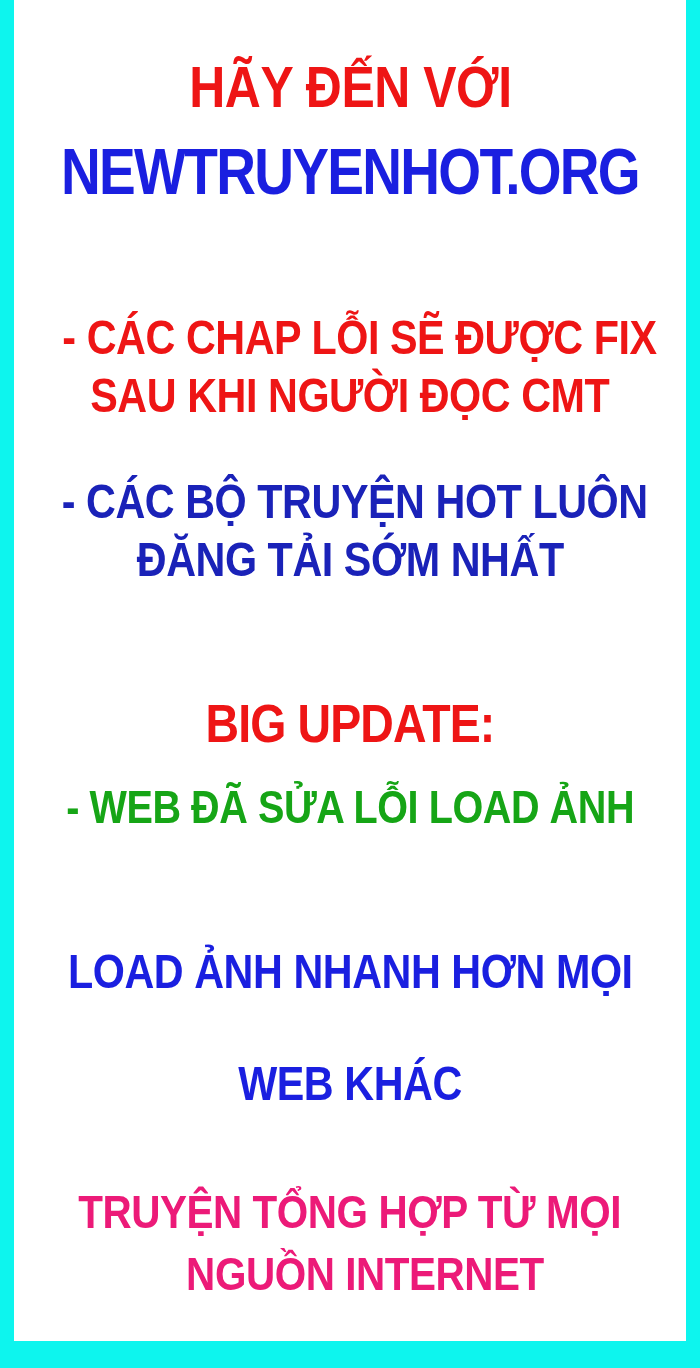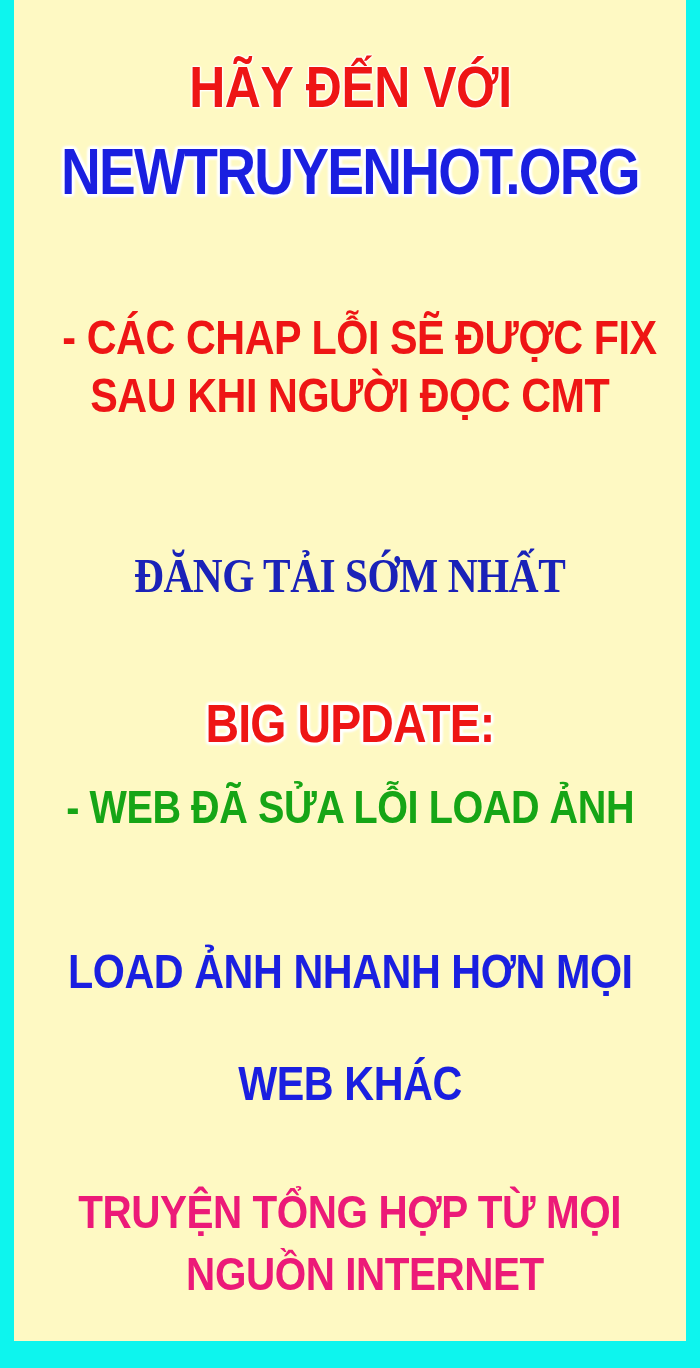--- a/index.html
+++ b/index.html
@@ -81,21 +81,21 @@
   }
 
   
   #l-title      { top: 58px;   font-size: 58px; }
   #l-domain     { top: 140px;  font-size: 64px; letter-spacing: -2px; }
 
   #l-fix-1      { top: 314px;  font-size: 48px; }
   #l-fix-2      { top: 372px;  font-size: 48px; }
 
   #l-hot-1      { top: 478px;  font-size: 48px; }
-  #l-hot-2      { top: 552px;  font-size: 48px; font-family: Liberation Serif, serif; }
+  #l-hot-2      { top: 536px;  font-size: 48px; }
 
   #l-bigupdate  { top: 696px;  font-size: 54px; letter-spacing: -1px; }
 
   #l-green      { top: 784px;  font-size: 46px; }
 
   #l-up-1       { top: 890px;  font-size: 48px; }
   #l-up-2       { top: 948px;  font-size: 48px; }
   #l-up-3       { top: 1060px; font-size: 48px; }
 
   #l-cnt-1      { top: 1126px; font-size: 47px; }
@@ -104,37 +104,40 @@
 </style>
 </head>
 <body>
 
 <div id="banner" style="background: rgb(13, 245, 238);">
 
   <div id="frame-left" style="background: rgb(13, 245, 238);"></div>
   <div id="frame-right" style="background: rgb(13, 245, 238);"></div>
   <div id="frame-bottom" style="background: rgb(13, 245, 238);"></div>
 
-  <div id="stage" style="background: #fef9c3;">
+  <div id="stage" style="background: #ffffff;">
 
     <div class="line c-red halo-soft" id="l-title" style="color: rgb(238, 21, 21);">
       <span class="sq">HÃY ĐẾN VỚI</span>
     </div>
 
     <div class="line c-blue halo" id="l-domain" style="color: rgb(26, 31, 224);">
       <span class="sq">NEWTRUYENHOT.ORG</span>
     </div>
 
     <div class="line c-red" id="l-fix-2" style="color: rgb(238, 21, 21);">
       <span class="sq">SAU KHI NGƯỜI ĐỌC CMT</span>
     </div>
     <div class="line c-red" id="l-fix-1" style="color: rgb(238, 21, 21);">
       <span class="sq">- CÁC CHAP LỖI SẼ ĐƯỢC FIX</span>
     </div>
 
+    <div class="line c-navy" id="l-hot-1" style="color: rgb(26, 34, 184);">
+      <span class="sq">- CÁC BỘ TRUYỆN HOT LUÔN</span>
+    </div>
     <div class="line c-navy" id="l-hot-2" style="color: rgb(26, 34, 184);">
       <span class="sq">ĐĂNG TẢI SỚM NHẤT</span>
     </div>
 
     <div class="line c-green" id="l-green" style="color: rgb(22, 165, 22);">
       <span class="sq">- WEB ĐÃ SỬA LỖI LOAD ẢNH</span>
     </div>
 
     <div class="line c-red halo" id="l-bigupdate" style="color: rgb(238, 21, 21);">
       <span class="sq">BIG UPDATE:</span>

